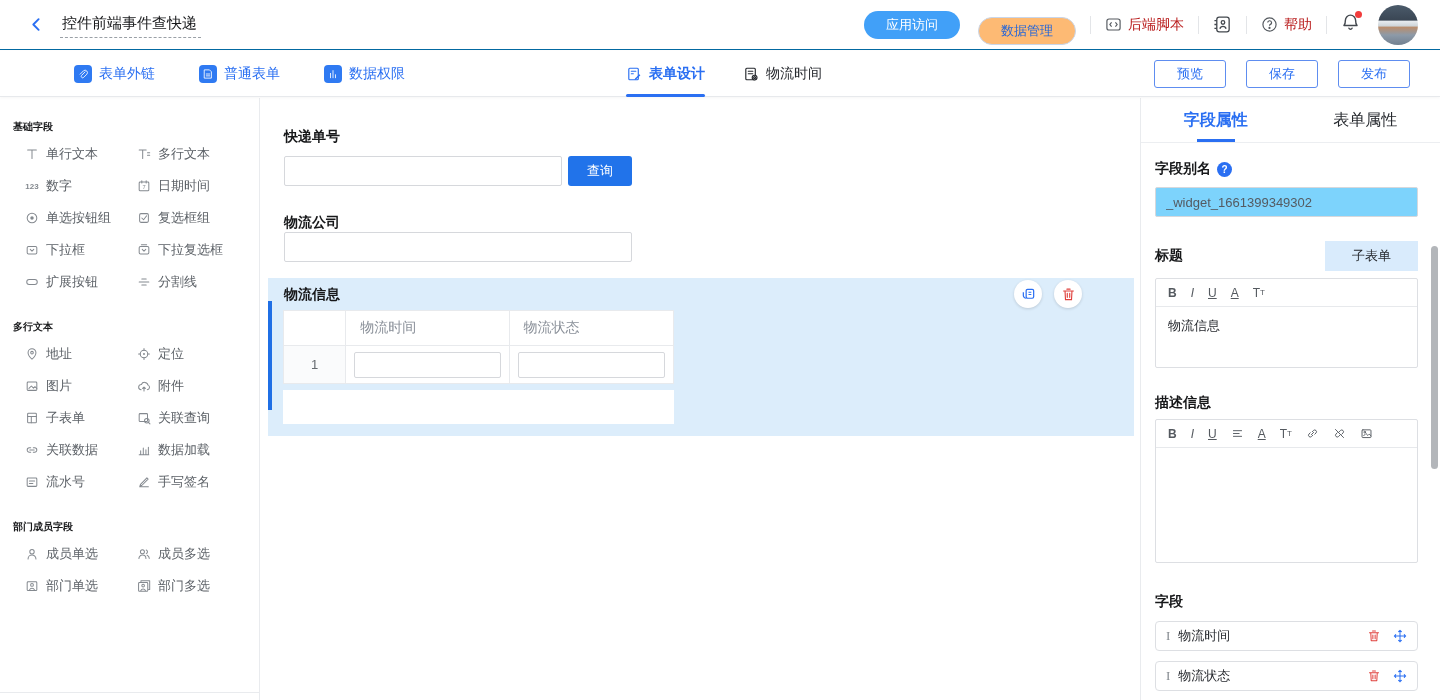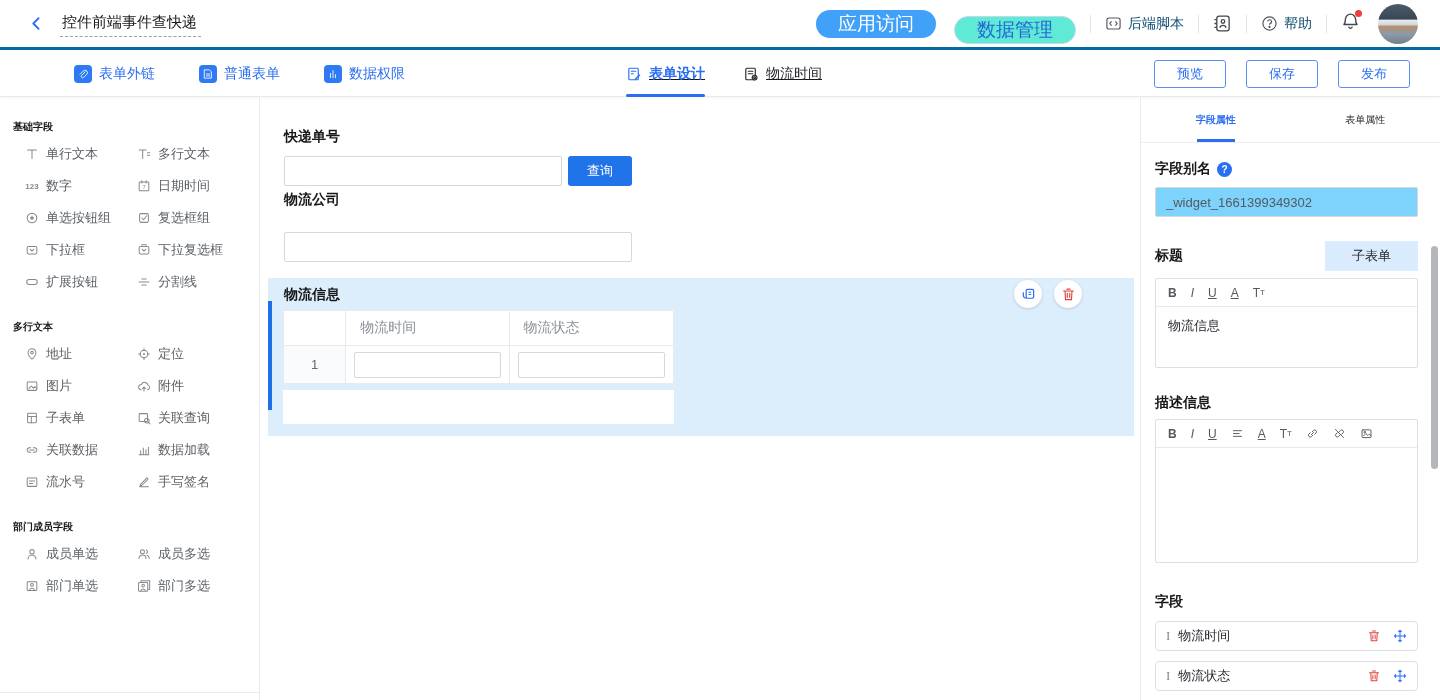--- a/index.html
+++ b/index.html
@@ -3,42 +3,42 @@
 <meta charset="utf-8">
 <style>
   * { margin:0; padding:0; box-sizing:border-box; }
   html,body { width:1440px; height:700px; overflow:hidden; background:#fff;
     font-family:"Liberation Sans","DejaVu Sans",sans-serif; color:#17181a; }
   .icn { display:inline-flex; align-items:center; justify-content:center; }
   .icn svg { display:block; }
 
   
   .topbar { position:absolute; left:0; top:0; width:1440px; height:50px; background:#fff;
-    border-bottom:3px solid #0369a1; display:flex; align-items:center; }
+    border-bottom:1px solid #0369a1; display:flex; align-items:center; }
   .back-btn { width:20px; height:20px; margin-left:26px; color:#2a6ff2; cursor:pointer; font-size:18px; }
   .app-title { margin-left:14px; font-size:15px; color:#17181a; border-bottom:1px dashed #9aa0a6; padding:2px 4px 4px 2px; }
   .topbar-right { margin-left:auto; display:flex; align-items:center; margin-right:22px; }
-  .pill { height:28px; border-radius:15px; padding:0 22px; font-size:19px; display:flex; align-items:center; cursor:pointer; }
+  .pill { height:28px; border-radius:15px; padding:0 22px; font-size:13px; display:flex; align-items:center; cursor:pointer; }
   .pill-primary { background:#41a0f8; color:#fff; border:none; }
-  .pill-outline { background:#5eead4; color:#2566d8; border:1px solid #c9d6ea; margin-left:18px;margin-top:12px; }
+  .pill-outline { background:#fdba74; color:#2566d8; border:1px solid #c9d6ea; margin-left:18px;margin-top:12px; }
   .tb-sep { width:1px; height:18px; background:#e3e5e8; margin:0 14px; }
-  .tb-item { display:flex; align-items:center; font-size:14px; color:#0c4a6e; cursor:pointer; }
+  .tb-item { display:flex; align-items:center; font-size:14px; color:#b91c1c; cursor:pointer; }
   .tb-item .icn { color:#54595f; font-size:17px; margin-right:6px; }
   .bell-wrap { position:relative; font-size:19px; color:#43484e; cursor:pointer; }
   .bell-dot { position:absolute; right:-2px; top:-2px; width:7px; height:7px; border-radius:50%; background:#f23c3c; }
   .avatar { width:40px; height:40px; border-radius:50%; margin-left:18px; cursor:pointer;
     background:linear-gradient(180deg,#4b5b6b 0%,#3a4654 38%,#e8ecef 40%,#cfd6da 52%,#b98e6e 56%,#8d9aa8 75%,#72808f 100%); }
 
   
   .toolbar { position:absolute; left:0; top:51px; width:1440px; height:46px; background:#fff;
     border-bottom:1px solid #e7e9ec; box-shadow:0 1px 3px rgba(0,0,0,.04); display:flex; align-items:center; z-index:5;padding-left:46px; }
   .tool-left { display:flex; align-items:center; margin-left:28px; }
   .tool-link { display:flex; align-items:center; font-size:14px; color:#2a6ff2; cursor:pointer; margin-right:44px; }
   .sq-icn { width:18px; height:18px; border-radius:4px; background:#2f7af2; color:#fff; font-size:13px; margin-right:7px; }
-  .tabs-center { position:absolute; left:626px; top:0; height:46px; display:flex;text-decoration:underline; }
+  .tabs-center { position:absolute; left:626px; top:0; height:46px; display:flex; }
   .tab { display:flex; align-items:center; font-size:14px; margin-right:38px; cursor:pointer; position:relative; height:100%; color:#26292e; }
   .tab .icn { font-size:16px; margin-right:7px; }
   .tab.active { color:#2a6ff2; font-weight:bold; }
   .tab.active:after { content:""; position:absolute; left:0; right:0; bottom:0; height:3px; background:#2a6ff2; border-radius:2px; }
   .tool-actions { margin-left:auto; margin-right:30px; display:flex; }
   .btn-outline { width:72px; height:28px; border:1px solid #5e8df0; color:#2a6ff2; background:#fff; border-radius:3px;
     font-size:13px; display:flex; align-items:center; justify-content:center; cursor:pointer; margin-left:20px; }
 
   
   .sidebar { position:absolute; left:0; top:98px; width:260px; bottom:0; background:#fff; border-right:1px solid #e9ebee; }
@@ -50,21 +50,21 @@
     height:46px; display:flex; align-items:center; justify-content:center; font-size:13px; color:#45494e; cursor:pointer; }
 
   
   .canvas { position:absolute; left:261px; top:98px; width:879px; bottom:0; background:#fff; }
   .fld-label { font-size:14px; font-weight:bold; color:#17181a; }
   .txt-input { background:#fff; border:1px solid #d6d8dc; border-radius:2px; height:30px; }
   .lbl-1 { position:absolute; left:23px; top:30px; }
   .inp-1 { position:absolute; left:23px; top:58px; width:278px; }
   .btn-query { position:absolute; left:307px; top:58px; width:64px; height:30px; background:#2173ea; color:#fff;
     font-size:13px; border:none; border-radius:3px; display:flex; align-items:center; justify-content:center; cursor:pointer; }
-  .lbl-2 { position:absolute; left:23px; top:93px; }
+  .lbl-2 { position:absolute; left:23px; top:116px; }
   .inp-2 { position:absolute; left:23px; top:134px; width:348px; }
 
   .subform-widget { position:absolute; left:7px; top:180px; width:866px; height:158px; background:#dcedfb; cursor:pointer; }
   .sf-bar { position:absolute; left:0; top:23px; width:4px; height:109px; background:#1f6fe5; }
   .sf-title { position:absolute; left:16px; top:8px; font-size:14px; font-weight:bold; color:#17181a; }
   .sf-actions { position:absolute; right:52px; top:2px; display:flex; }
   .circle-btn { width:28px; height:28px; border-radius:50%; background:#fff; box-shadow:0 1px 3px rgba(0,0,0,.15);
     display:flex; align-items:center; justify-content:center; margin-left:12px; cursor:pointer; font-size:15px; }
   .circle-btn.blue { color:#2a6ff2; }
   .circle-btn.red { color:#e0403c; }
@@ -75,21 +75,21 @@
   .col-idx { width:62px; }
   .col-a { width:163px; }
   .col-b { width:164px; }
   .idx-cell { text-align:center; font-size:13px; color:#666b70; background:#fafbfc; }
   .cell-input { width:calc(100% - 16px); margin:0 8px; height:26px; border:1px solid #d6d8dc; border-radius:2px; display:block; background:#fff; }
   .sf-addrow { position:absolute; left:15px; top:112px; width:391px; height:34px; background:#fff; }
 
   
   .props { position:absolute; left:1140px; top:98px; width:300px; bottom:0; background:#fff; border-left:1px solid #e9ebee; }
   .props-tabs { display:flex; height:45px; border-bottom:1px solid #eceef1; }
-  .props-tab { flex:1; display:flex; align-items:center; justify-content:center; font-size:10px; color:#26292e; cursor:pointer; position:relative; }
+  .props-tab { flex:1; display:flex; align-items:center; justify-content:center; font-size:16px; color:#26292e; cursor:pointer; position:relative; }
   .props-tab.active { color:#2a6ff2; font-weight:bold; }
   .props-tab.active:after { content:""; position:absolute; left:56px; right:56px; bottom:0; height:3px; background:#2a6ff2; }
   .props-body { padding:17px 22px 0 14px; position:relative; }
   .p-label { font-size:14px; font-weight:bold; color:#17181a; display:flex; align-items:center; }
   .q-circle { width:15px; height:15px; border-radius:50%; background:#2a6ff2; color:#fff; font-size:10px; font-weight:bold;
     display:inline-flex; align-items:center; justify-content:center; margin-left:6px; cursor:pointer; }
   .p-input { width:100%; height:30px; border:1px solid #d6d8dc; border-radius:2px; font-size:13px; color:#545a61;
     padding:0 10px; margin-top:9px; background:#7dd3fc; font-family:inherit; }
   .title-row { display:flex; align-items:center; justify-content:space-between; margin-top:24px; }
   .badge { background:#d9ebfc; color:#26292e; font-size:13px; padding:6px 27px; cursor:default; }

